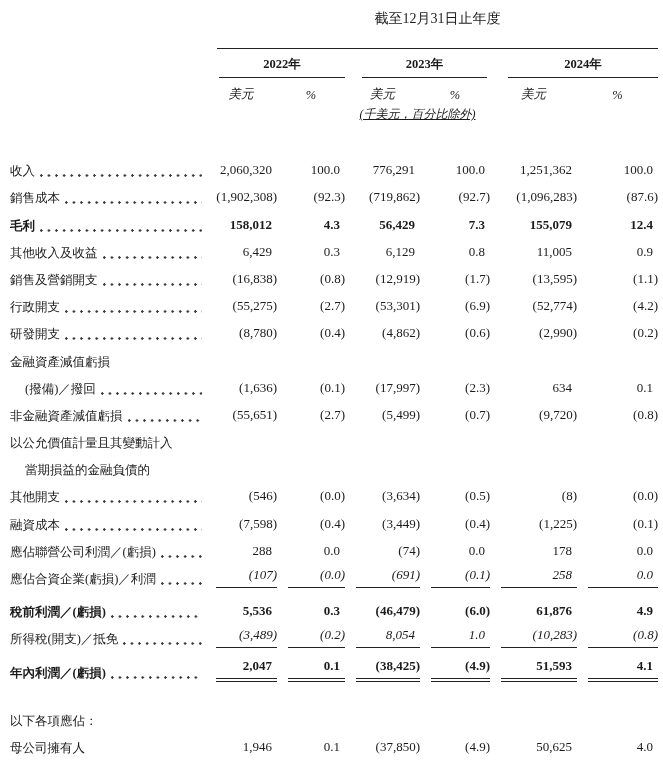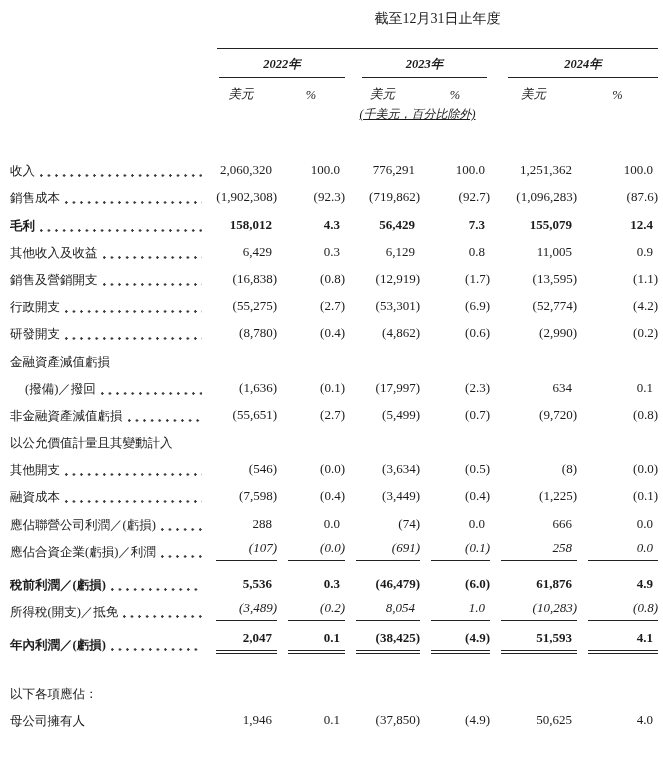--- a/index.html
+++ b/index.html
@@ -13,21 +13,21 @@
   td { padding: 0; vertical-align: bottom; }
 
   
   .t-title .hline {
     font-weight: normal; text-align: center; font-size: 14px;
     padding-bottom: 20px; border-bottom: 1.4px solid #222; margin-left: 12px;
     white-space: nowrap;
   }
   .t-year .yline {
     font-weight: bold; text-align: center; font-size: 12.5px;
-    padding: 7px 0 4px 0; border-bottom: 1.4px solid #222; font-style: italic;
+    padding: 7px 0 4px 0; border-bottom: 1.4px solid #222;
   }
   .t-year td.g1 .yline { margin-left: 14px; margin-right: 0; }
   .t-year td.g2 .yline { margin-left: 17px; margin-right: 3px; }
   .t-year td.g3 .yline { margin-left: 18px; margin-right: 0; }
   .t-sub td { text-align: center; font-style: italic; font-size: 12.5px; padding-top: 8px; white-space: nowrap; }
   .t-note td { text-align: center; font-style: italic; font-size: 12px; padding-top: 3px; white-space: nowrap; overflow: visible; text-decoration: underline; }
 
   
   tbody td { height: 27.2px; }
   .labwrap { display: flex; font-size: 12.5px; }
@@ -380,20 +380,46 @@
     <td class="c-num">
             <span class="cellin"></span>
           </td>
     <td class="c-num">
             <span class="cellin"></span>
           </td>
     <td class="c-num">
             <span class="cellin"></span>
           </td>
   </tr>
+        <tr class="indent label-only">
+    <td class="c-label">
+      <div class="labwrap">
+        <span class="lbl">當期損益的金融負債的</span>
+
+      </div>
+    </td>
+    <td class="c-num">
+            <span class="cellin"></span>
+          </td>
+    <td class="c-num">
+            <span class="cellin"></span>
+          </td>
+    <td class="c-num">
+            <span class="cellin"></span>
+          </td>
+    <td class="c-num">
+            <span class="cellin"></span>
+          </td>
+    <td class="c-num">
+            <span class="cellin"></span>
+          </td>
+    <td class="c-num">
+            <span class="cellin"></span>
+          </td>
+  </tr>
         <tr>
     <td class="c-label">
       <div class="labwrap">
         <span class="lbl">其他開支</span>
         <span class="leader"></span>
       </div>
     </td>
     <td class="c-num">
             <span class="cellin neg">(546)</span>
           </td>
@@ -452,21 +478,21 @@
     <td class="c-num">
             <span class="cellin">0.0</span>
           </td>
     <td class="c-num">
             <span class="cellin neg">(74)</span>
           </td>
     <td class="c-num">
             <span class="cellin">0.0</span>
           </td>
     <td class="c-num">
-            <span class="cellin">666</span>
+            <span class="cellin">178</span>
           </td>
     <td class="c-num">
             <span class="cellin">0.0</span>
           </td>
   </tr>
         <tr class="rule-single">
     <td class="c-label">
       <div class="labwrap">
         <span class="lbl">應佔合資企業(虧損)／利潤</span>
         <span class="leader"></span>

